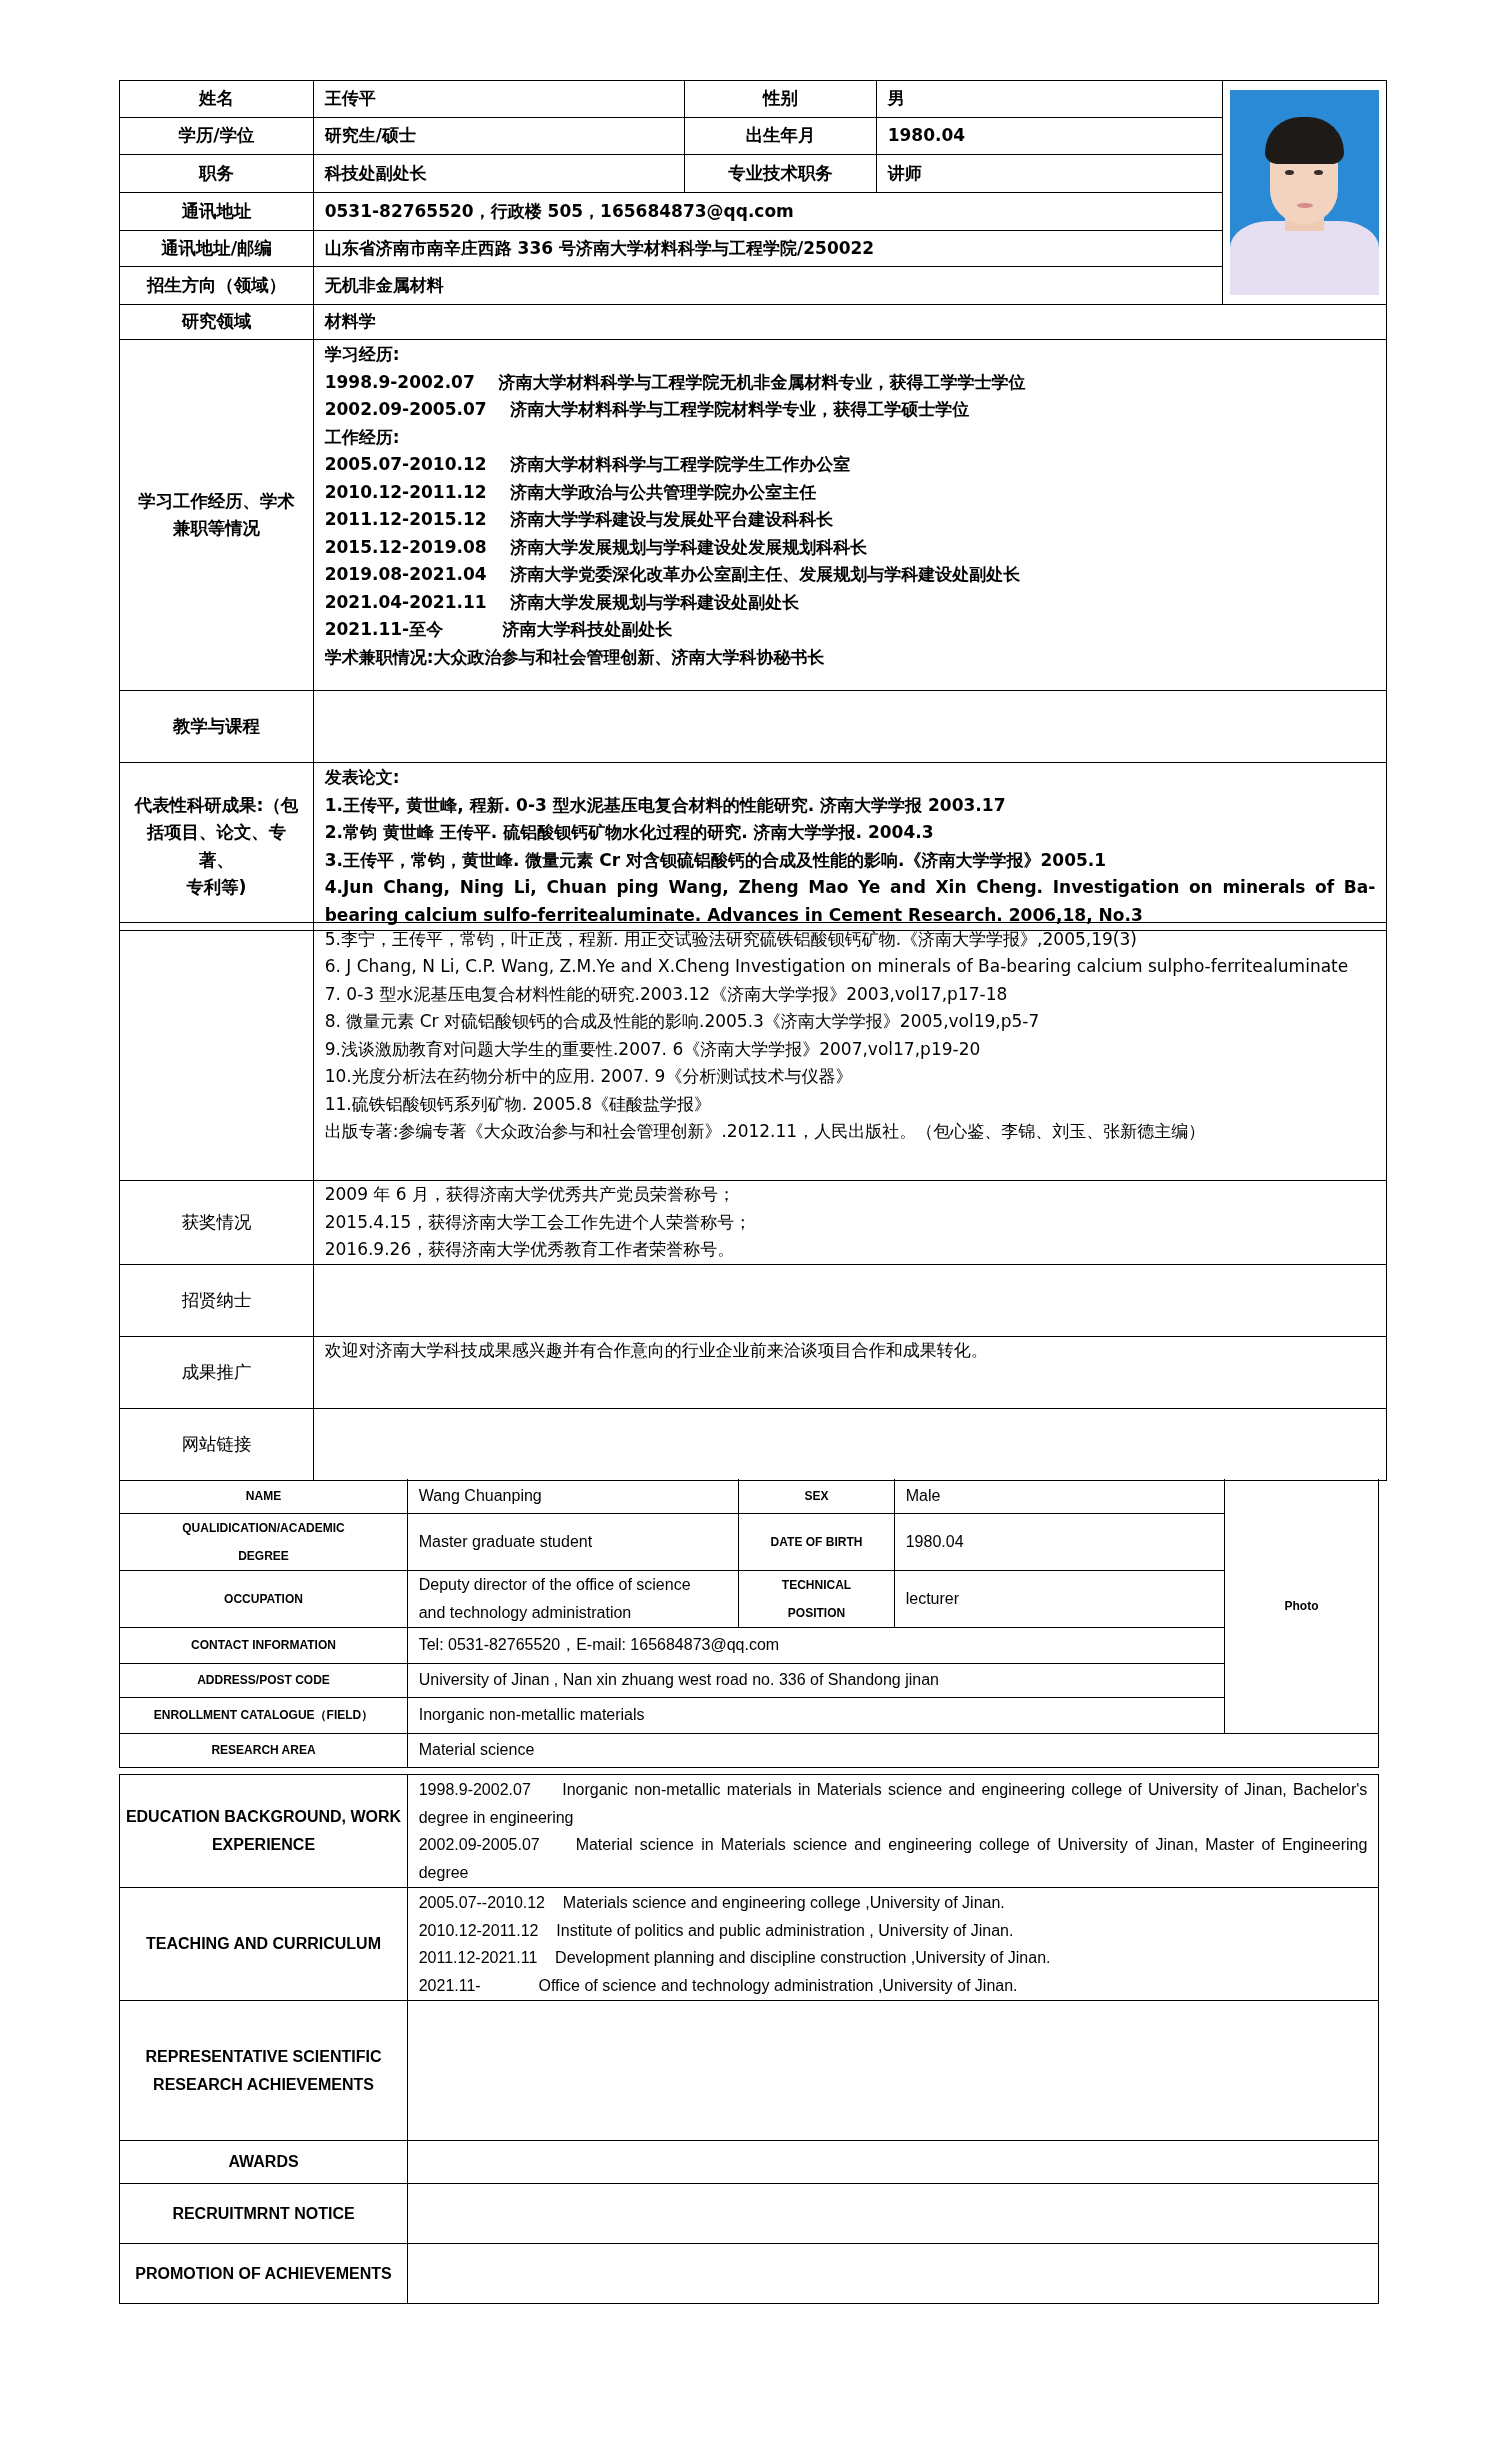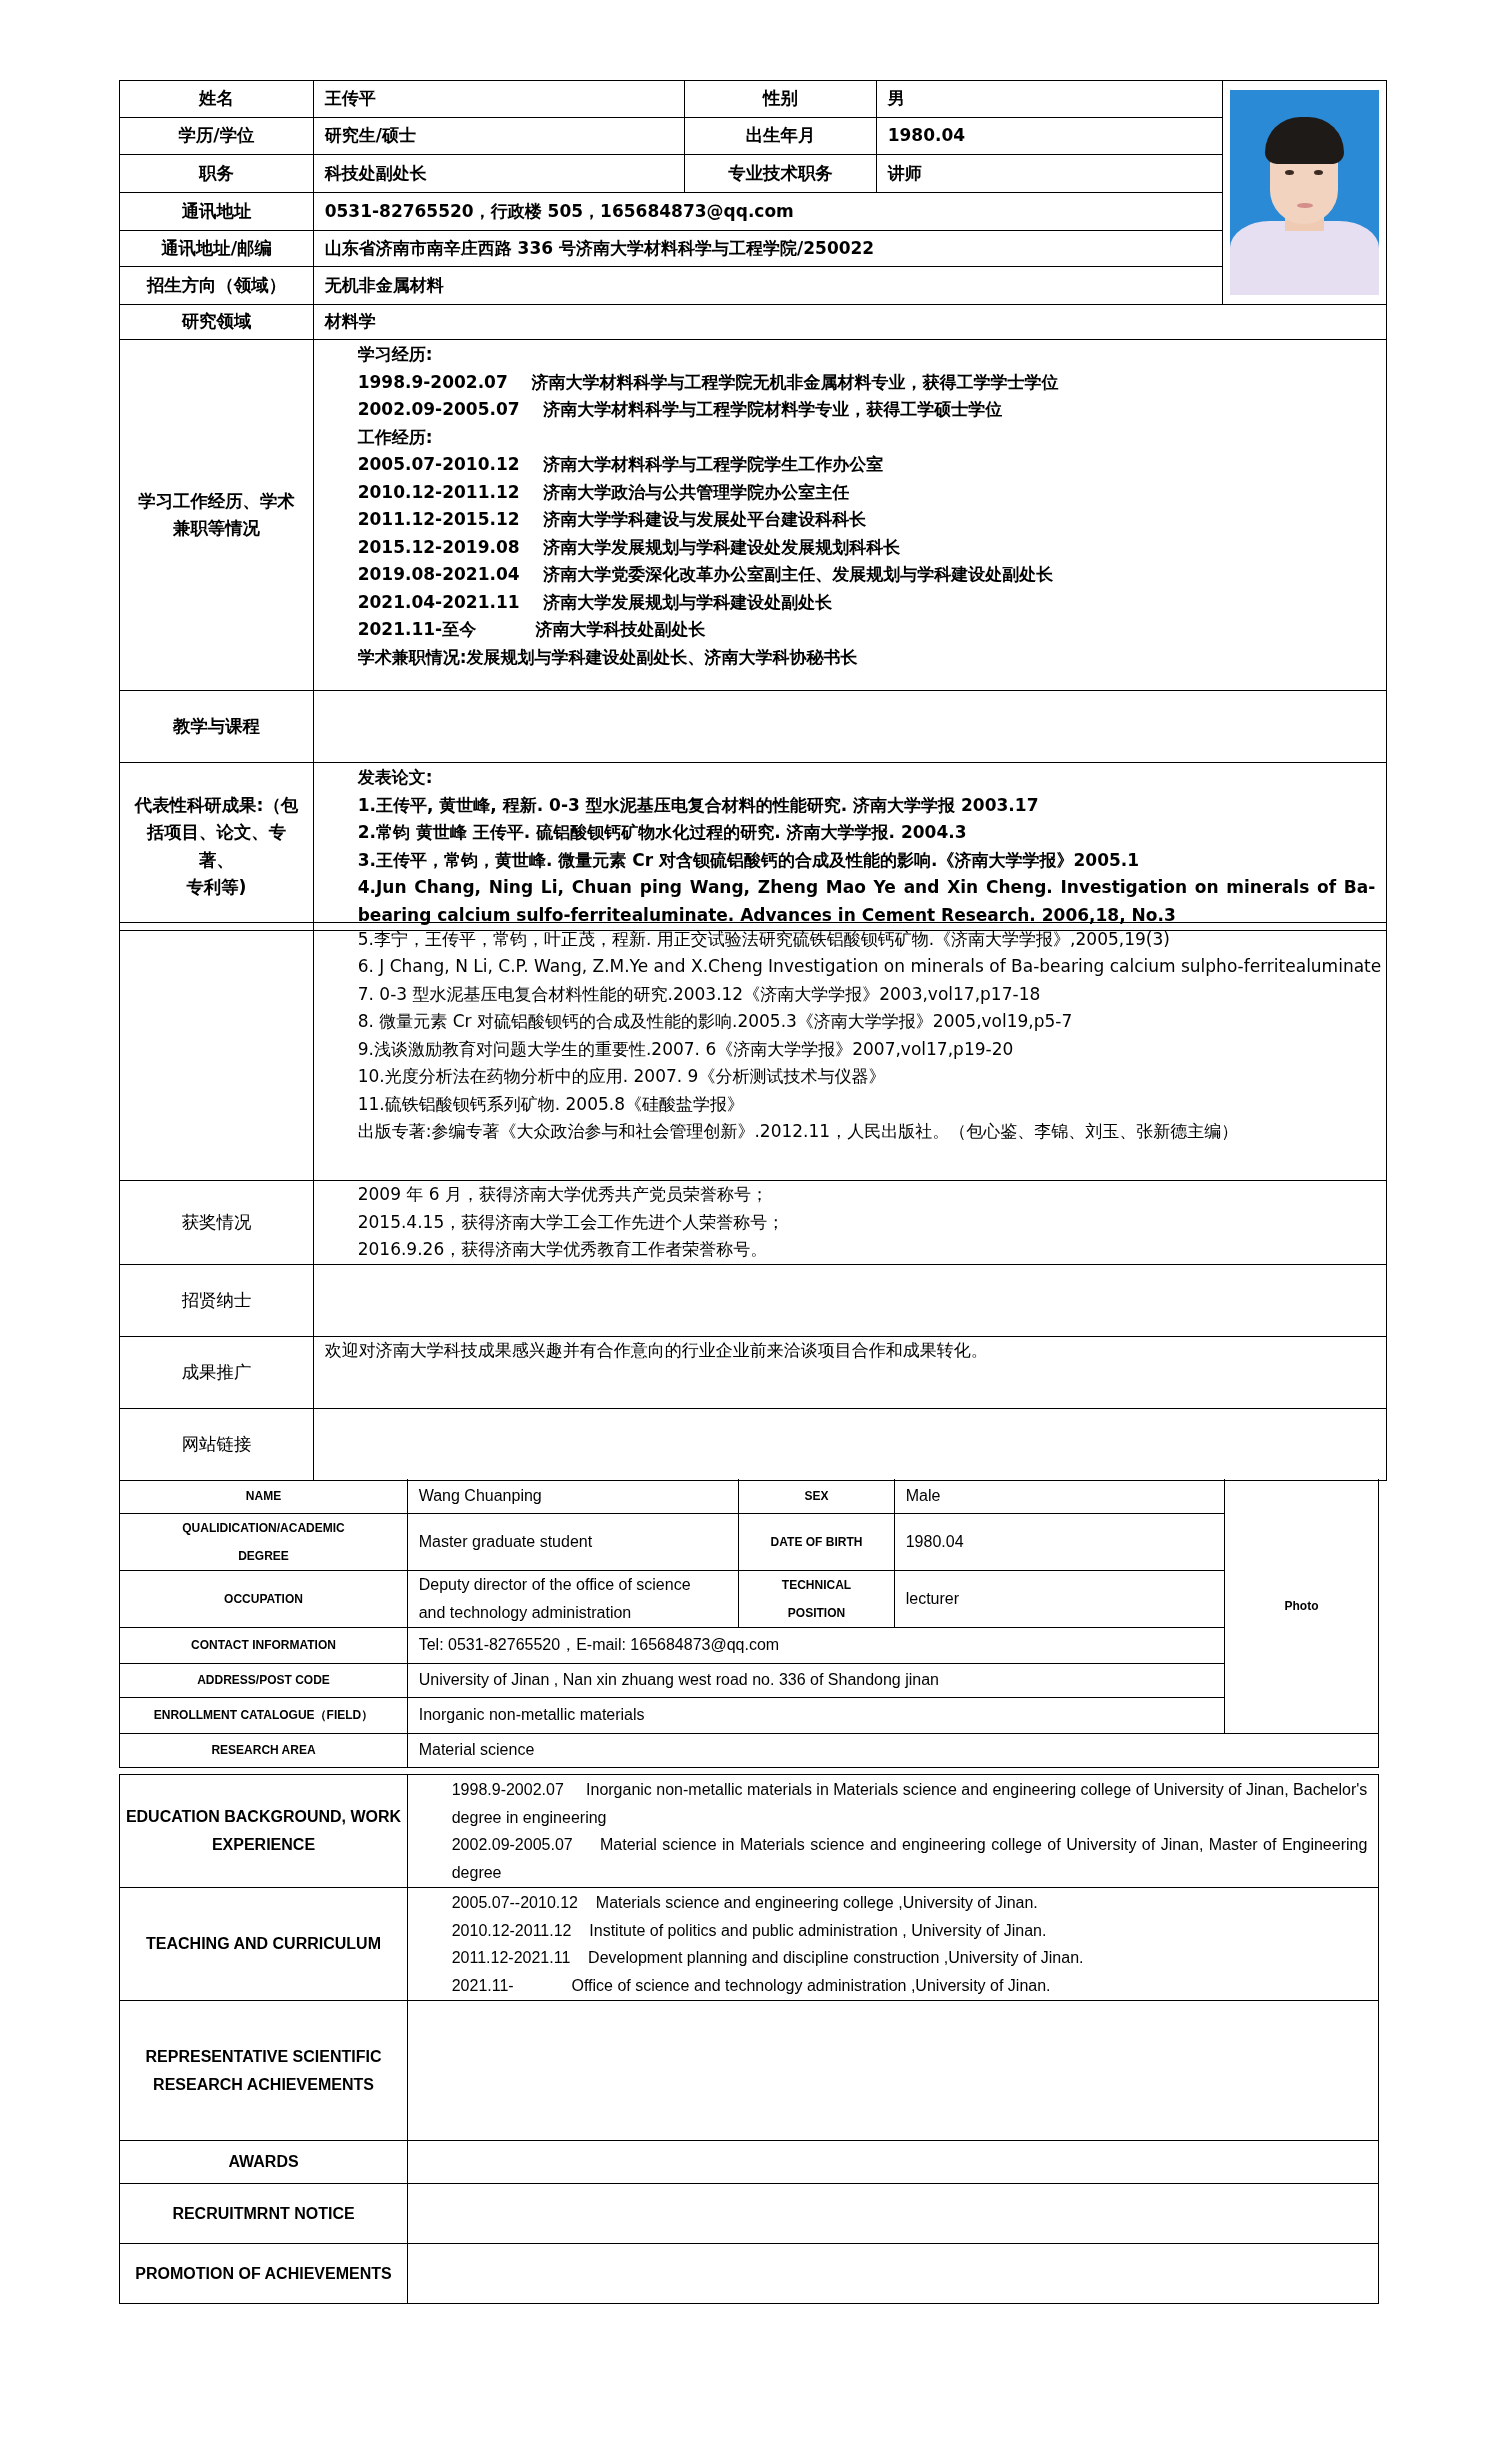--- a/index.html
+++ b/index.html
@@ -5,21 +5,21 @@
   html, body { margin: 0; padding: 0; background: #ffffff; }
   body {
     width: 1505px; height: 2450px; position: relative; overflow: hidden;
     font-family: "DejaVu Sans", "Liberation Sans", sans-serif;
     color: #000;
   }
   table { border-collapse: collapse; table-layout: fixed; position: absolute; }
   td { border: 1.3px solid #000; padding: 0 10.7px; vertical-align: middle; font-size: 17px; line-height: 27.5px; }
   td.lbl { text-align: center; font-size: 17.4px; }
   td.val { text-align: left; }
-  .multi div { line-height: 27.5px; white-space: nowrap; margin-left: 33px; }
+  .multi div { line-height: 27.5px; white-space: nowrap; }
   .just { text-align: justify; white-space: normal !important; }
 
   
   #cn { left: 119px; top: 80px; width: 1267px; font-weight: bold; }
   
   #cn2 { left: 119px; top: 922px; width: 1267px; }
   
   #en { left: 119px; top: 1479px; width: 1259px; font-family: "Liberation Sans", sans-serif; }
   #en td { font-family: "Liberation Sans", sans-serif; font-size: 16px; }
   #en td.lbl { font-weight: bold; font-size: 12px; line-height: 28px; }
@@ -116,21 +116,21 @@
       <div><span>1998.9-2002.07</span>&nbsp;&nbsp;&nbsp;&nbsp;<span>济南大学材料科学与工程学院无机非金属材料专业，获得工学学士学位</span></div>
       <div><span>2002.09-2005.07</span>&nbsp;&nbsp;&nbsp;&nbsp;<span>济南大学材料科学与工程学院材料学专业，获得工学硕士学位</span></div>
       <div>工作经历:</div>
       <div><span>2005.07-2010.12</span>&nbsp;&nbsp;&nbsp;&nbsp;<span>济南大学材料科学与工程学院学生工作办公室</span></div>
       <div><span>2010.12-2011.12</span>&nbsp;&nbsp;&nbsp;&nbsp;<span>济南大学政治与公共管理学院办公室主任</span></div>
       <div><span>2011.12-2015.12</span>&nbsp;&nbsp;&nbsp;&nbsp;<span>济南大学学科建设与发展处平台建设科科长</span></div>
       <div><span>2015.12-2019.08</span>&nbsp;&nbsp;&nbsp;&nbsp;<span>济南大学发展规划与学科建设处发展规划科科长</span></div>
       <div><span>2019.08-2021.04</span>&nbsp;&nbsp;&nbsp;&nbsp;<span>济南大学党委深化改革办公室副主任、发展规划与学科建设处副处长</span></div>
       <div><span>2021.04-2021.11</span>&nbsp;&nbsp;&nbsp;&nbsp;<span>济南大学发展规划与学科建设处副处长</span></div>
       <div><span>2021.11-至今</span>&nbsp;&nbsp;&nbsp;&nbsp;&nbsp;&nbsp;&nbsp;&nbsp;&nbsp;&nbsp;<span>济南大学科技处副处长</span></div>
-      <div><span>学术兼职情况:</span><span>发展规划与学科建设处副处长、济南大学科协秘书长</span></div>
+      <div><span>学术兼职情况:</span><span>大众政治参与和社会管理创新、济南大学科协秘书长</span></div>
     </td>
   </tr>
   <tr style="height:72px">
     <td class="lbl">教学与课程</td>
     <td class="val" colspan="4"></td>
   </tr>
   <tr style="height:168px">
     <td class="lbl">
       <div>代表性科研成果:（包</div>
       <div>括项目、论文、专著、</div>

